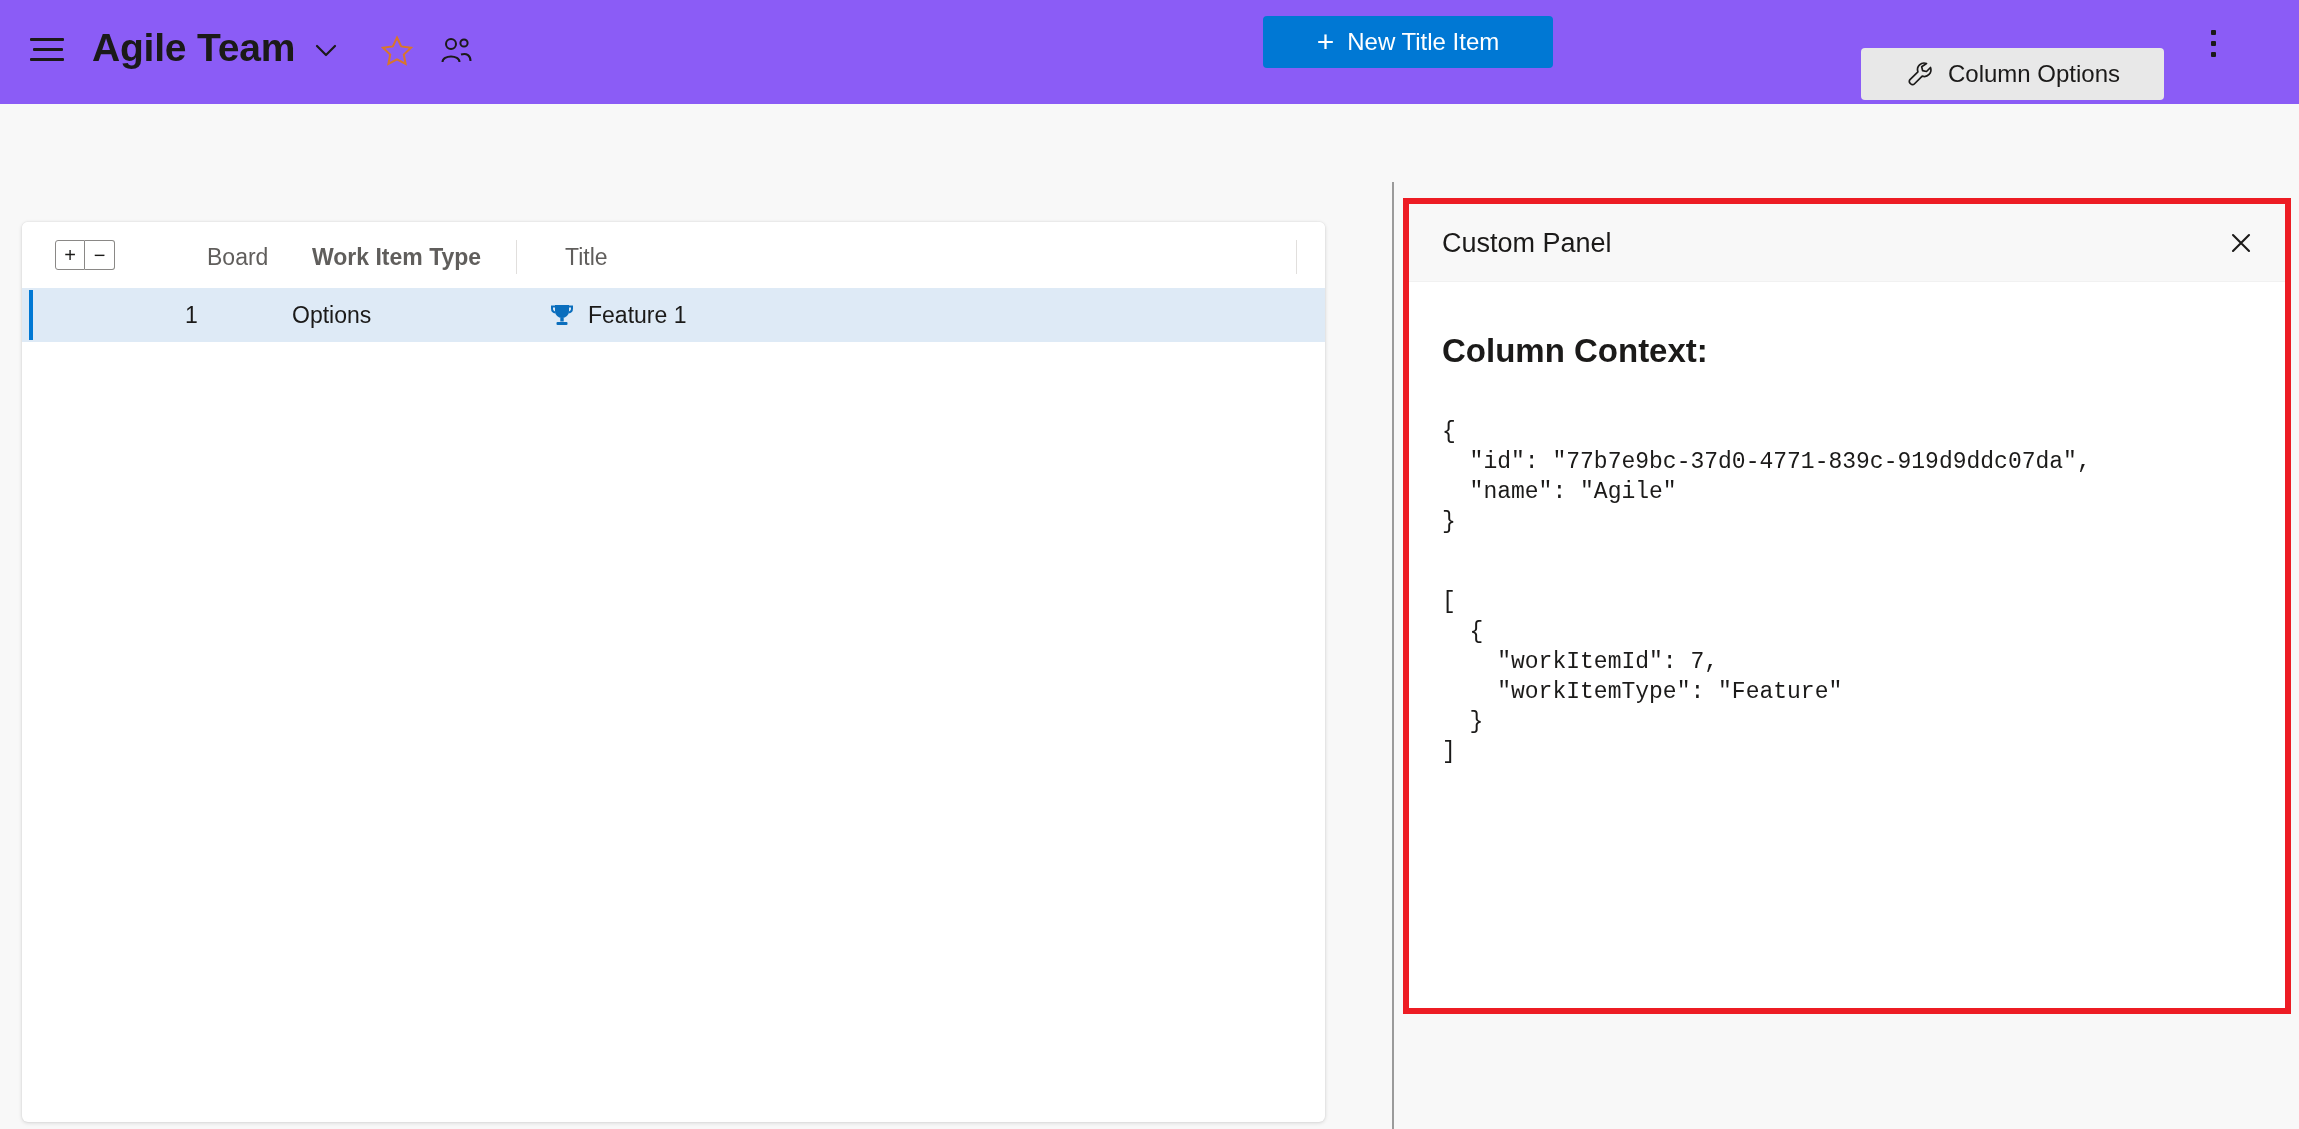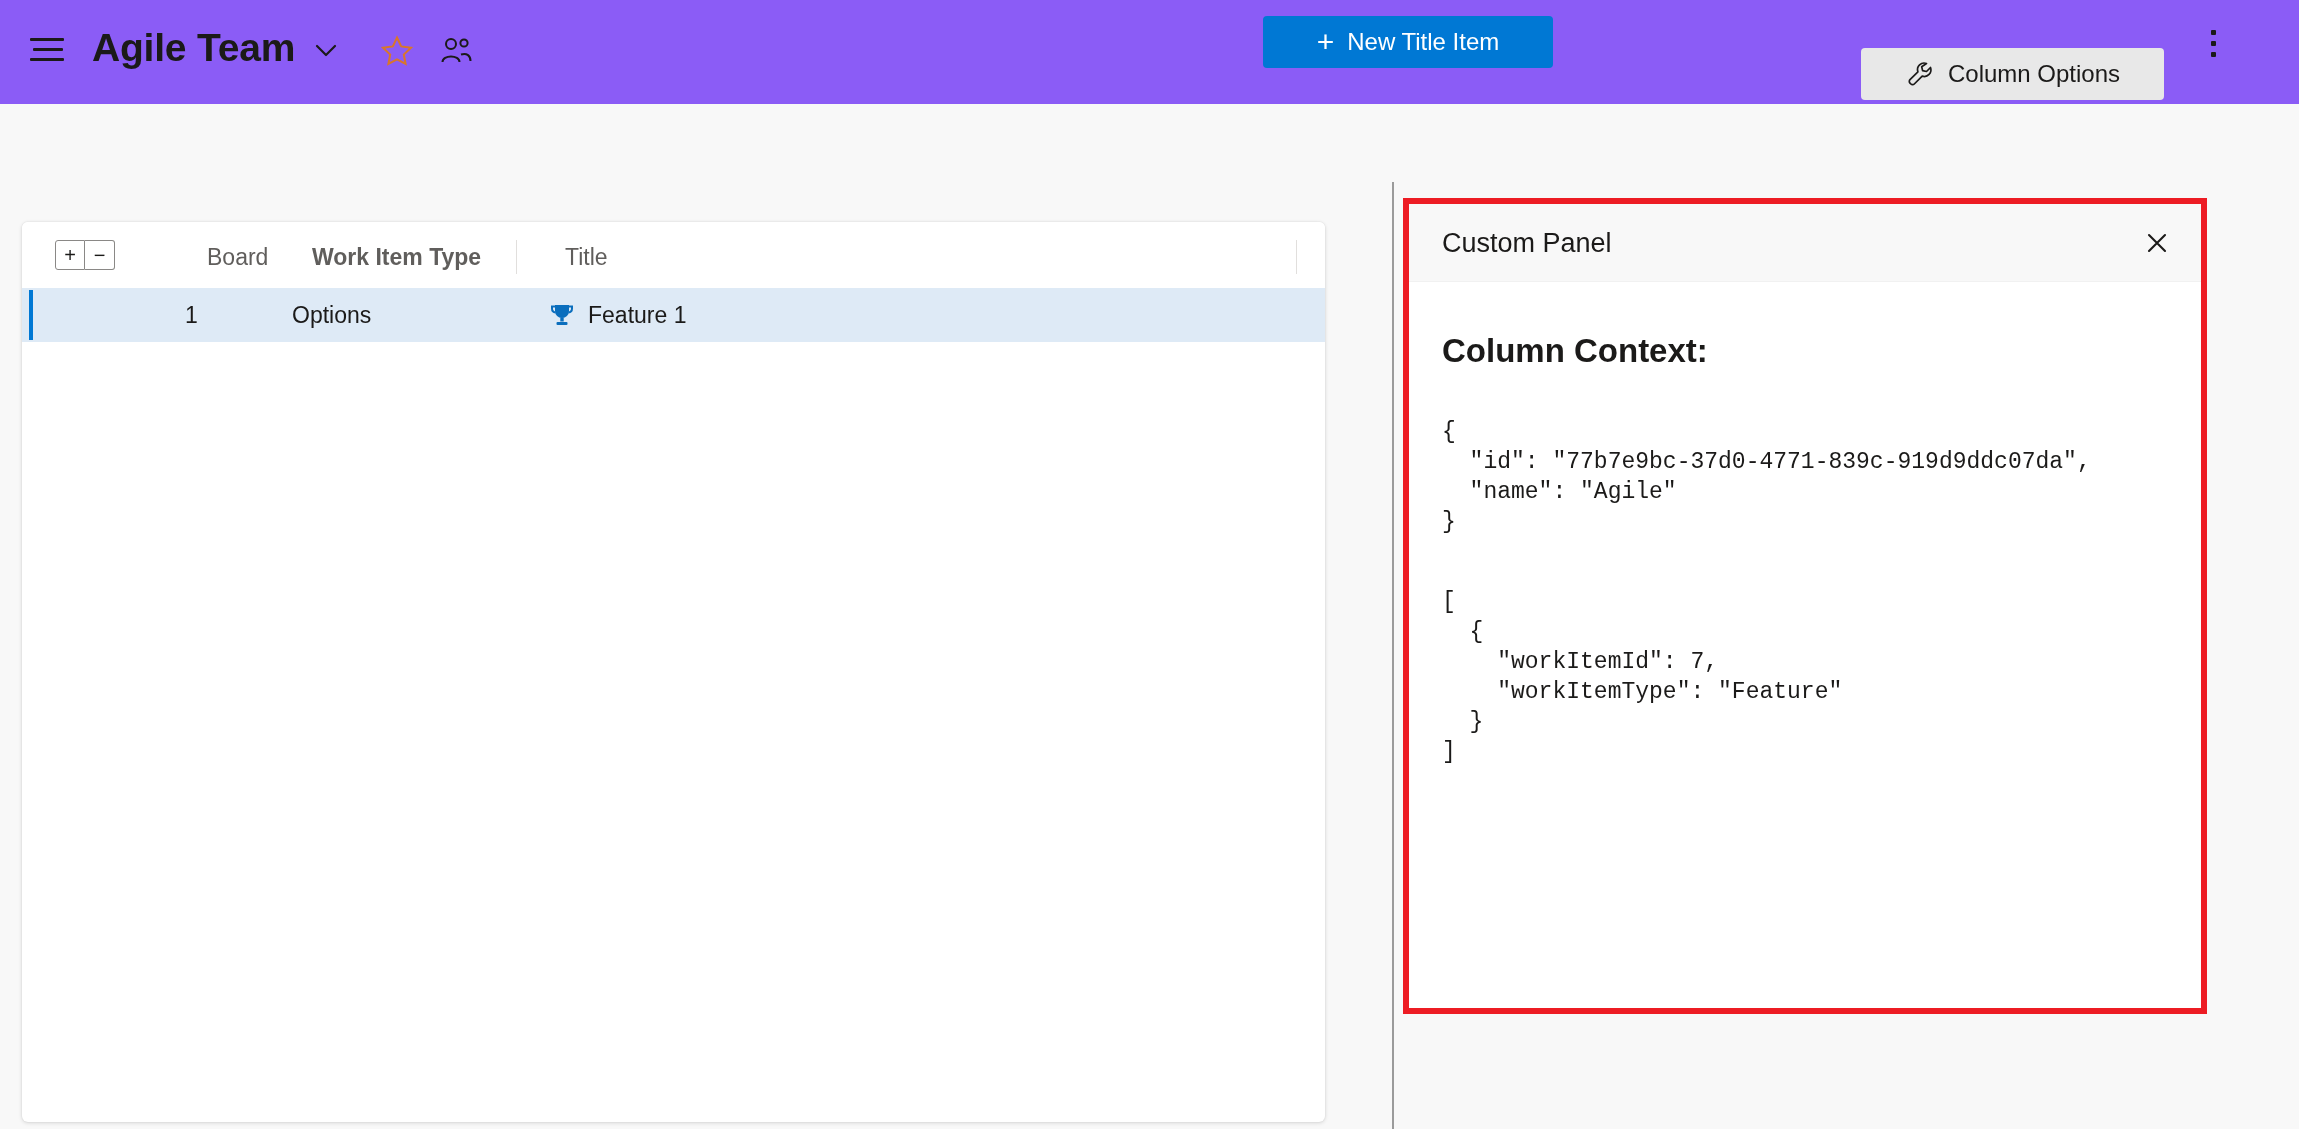--- a/index.html
+++ b/index.html
@@ -147,21 +147,21 @@
 
   
   .v-divider {
     position: absolute; left: 1392px; top: 182px;
     width: 2px; height: 947px; background: #9b9b9b;
   }
 
   
   .panel-outline {
     position: absolute; left: 1403px; top: 198px;
-    width: 804px; height: 816px;
+    width: 888px; height: 816px;
     border: 6px solid #ed1c24; background: #6d28d9;
   }
   .panel-head {
     position: absolute; left: 0; top: 0; width: 100%; height: 78px;
     background: #f8f8f8; border-bottom: 1px solid #f1f1f1;
   }
   .panel-title {
     position: absolute; left: 33px; top: 24px;
     font-size: 27px; color: #1b1a19; white-space: nowrap;
   }

